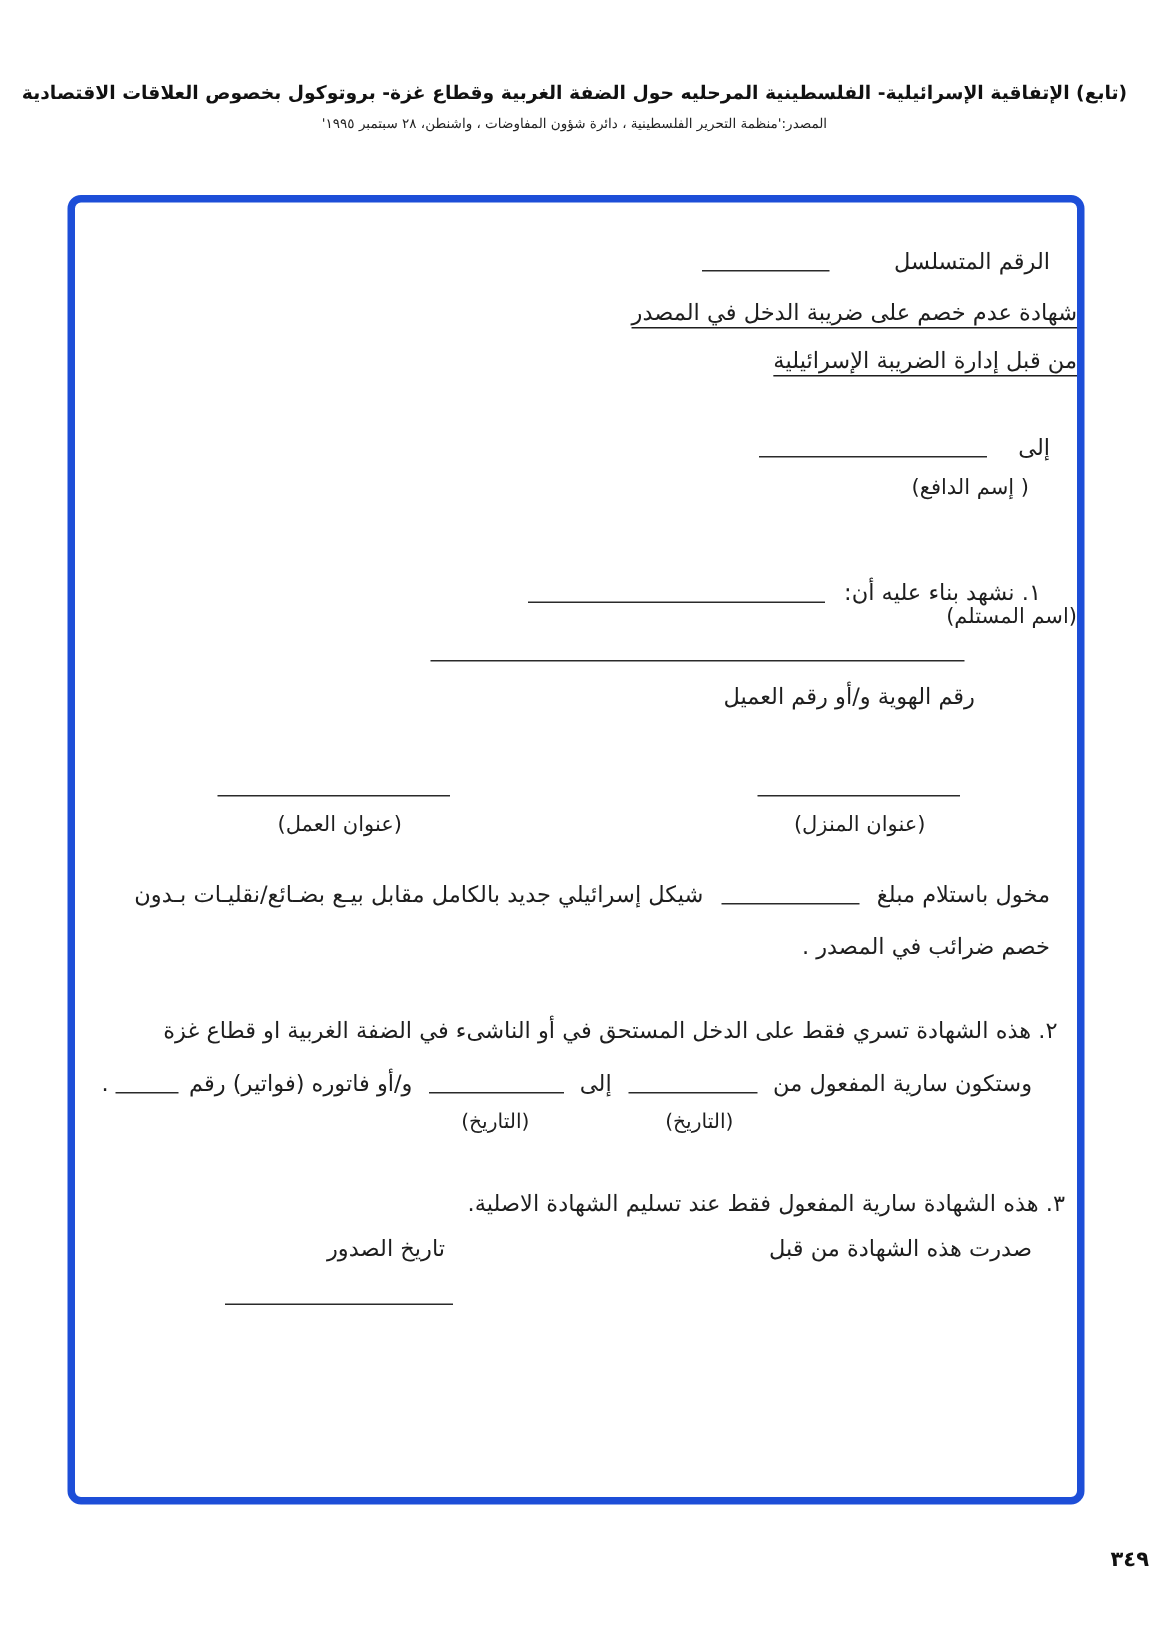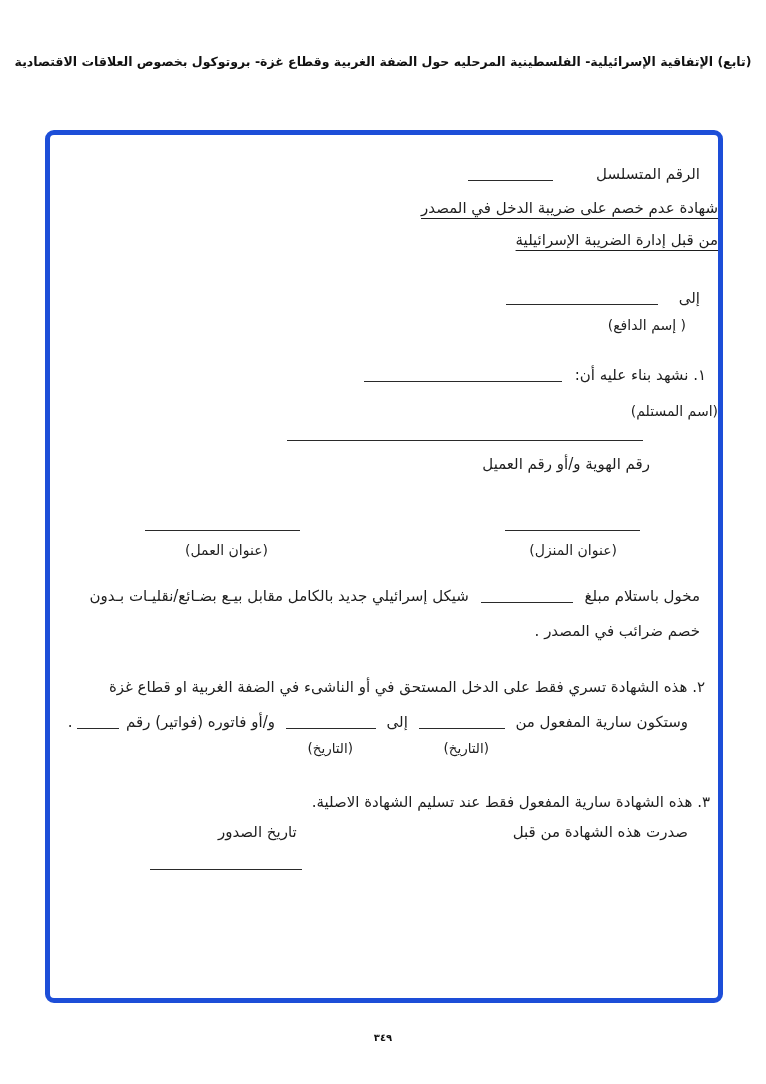--- a/index.html
+++ b/index.html
@@ -26,30 +26,31 @@
   }
   .underlined {
     text-decoration:underline;
     text-underline-offset:5px;
     text-decoration-thickness:1.2px;
   }
   .caption { font-size:14px; }
   .abs { position:absolute; }
   .footer-page {
     position:absolute; top:1032px; left:0; right:0;
-    text-align:center; font-weight:bold; font-size:10px; color:#111;
+    font-weight:bold; font-size:14px; color:#111;
   }
 </style>
 </head>
 <body>
 
 <div class="page">
 
   <div class="header">
     <div class="header-line1">(تابع) الإتفاقية الإسرائيلية- الفلسطينية المرحليه حول الضفة الغربية وقطاع غزة- بروتوكول بخصوص العلاقات الاقتصادية</div>
+    <div class="header-line2">المصدر:'منظمة التحرير الفلسطينية ، دائرة شؤون المفاوضات ، واشنطن، ٢٨ سبتمبر ١٩٩٥'</div>
   </div>
 
   <div class="form-box">
 
     <div class="row" style="top:30px; padding-right:18px;">
       <span>الرقم المتسلسل</span>
       <span class="blank" style="width:85px; margin-right:38px;"></span>
     </div>
 
     <div class="row center" style="top:64px;">
@@ -60,21 +61,21 @@
     </div>
 
     <div class="row" style="top:154px; padding-right:18px;">
       <span>إلى</span>
       <span class="blank" style="width:152px; margin-right:16px;"></span>
     </div>
     <div class="row caption" style="top:182px; padding-right:32px;">
       <span>( إسم الدافع)</span>
     </div>
 
-    <div class="row" style="top:231px; padding-right:12px;">
+    <div class="row" style="top:251px; padding-right:24px;">
       <span>١. نشهد بناء عليه أن:</span>
       <span class="blank" style="width:198px; margin-right:8px;"></span>
     </div>
     <div class="row caption center" style="top:268px;">
       <span>(اسم المستلم)</span>
     </div>
 
     <div class="row" style="top:290px; padding-right:75px;">
       <span class="blank" style="width:356px;"></span>
     </div>

